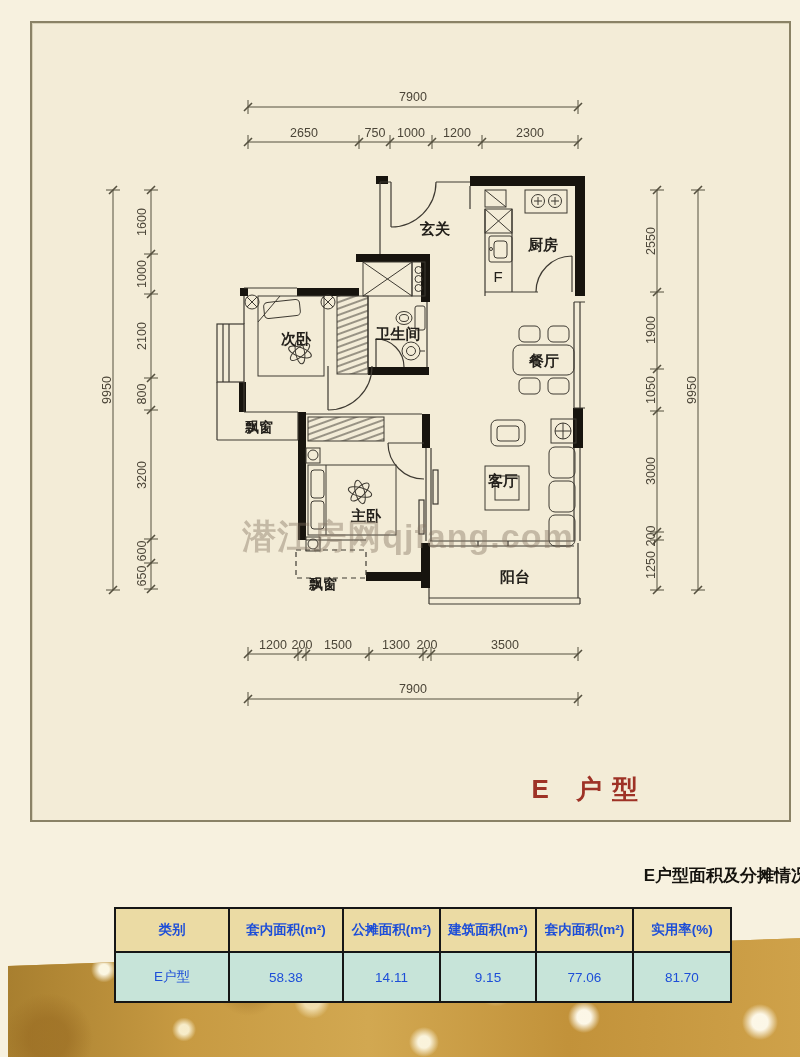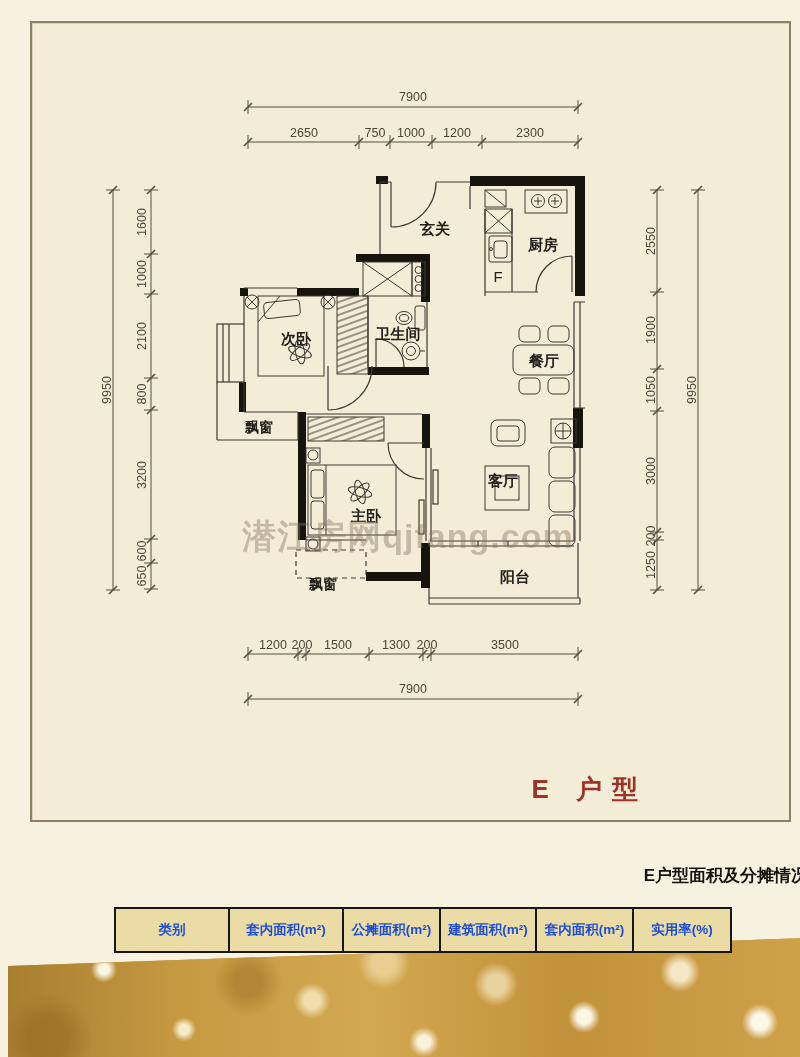--- a/index.html
+++ b/index.html
@@ -267,16 +267,24 @@
   <table class="area-table">
     <tbody>
         <tr class="hd">
       <td style="width:110px">类别</td>
       <td style="width:110px">套内面积(m²)</td>
       <td style="width:93px">公摊面积(m²)</td>
       <td style="width:92px">建筑面积(m²)</td>
       <td style="width:93px">套内面积(m²)</td>
       <td style="width:94px">实用率(%)</td>
     </tr>
+    <tr class="rw">
+      <td>E户型</td>
+      <td>58.38</td>
+      <td>14.11</td>
+      <td>9.15</td>
+      <td>77.06</td>
+      <td>81.70</td>
+    </tr>
   </tbody>
     </table>
 
 </div>
 
 </body></html>

